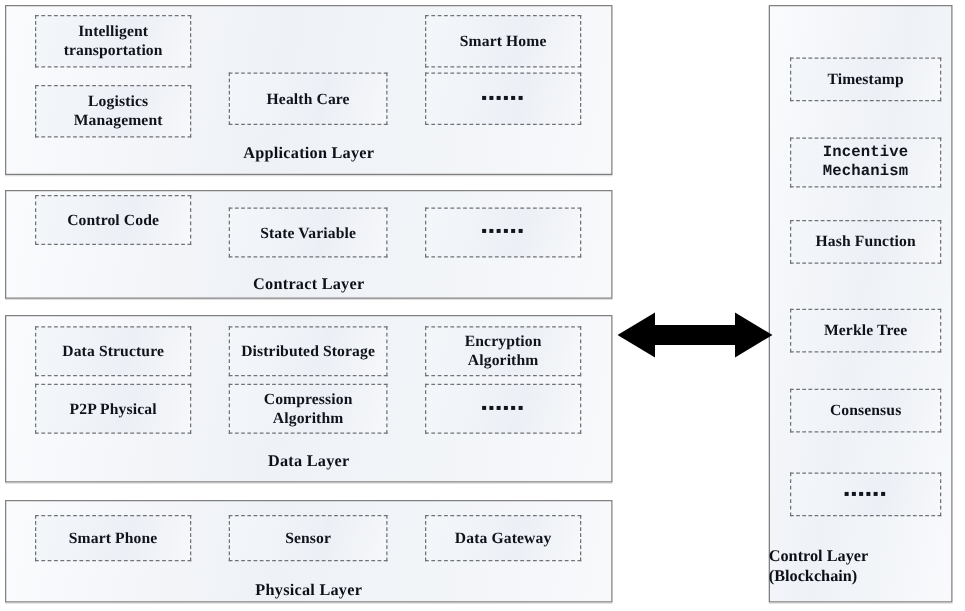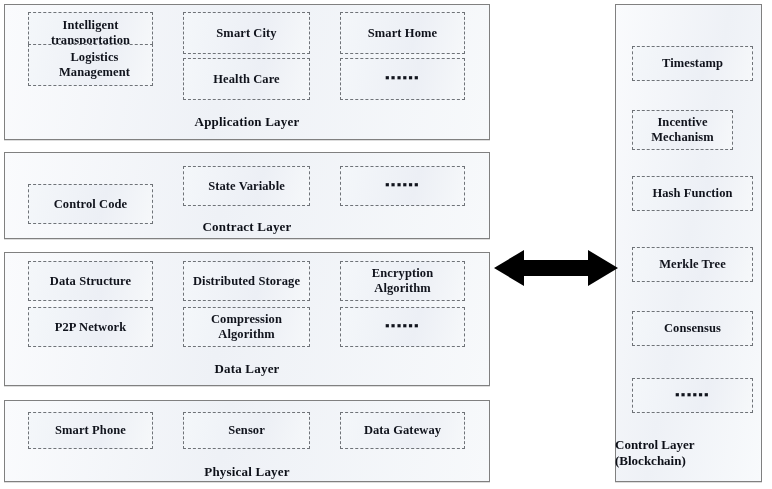--- a/index.html
+++ b/index.html
@@ -83,59 +83,56 @@
   .arrow-wrap svg{display:block;}
 </style>
 </head>
 <body>
 
 <div id="stage">
     <div class="panel" style="left: 4px; top: 4px; width: 486px; height: 136px;"></div>
     <div class="box two-line" style="left: 28px; top: 12px; width: 125px; height: 42px;">
       <span class="txt">Intelligent transportation</span>
     </div>
-    <div class="box" style="left: 183px; top: 12px; width: 127px; height: 42px;">
-      <span class="txt">Smart City</span>
-    </div>
     <div class="box" style="left: 340px; top: 12px; width: 125px; height: 42px; text-align: center;">
       <span class="txt">Smart Home</span>
     </div>
-    <div class="box two-line" style="left: 28px; top: 44px; width: 125px; height: 42px; padding-left: 10px;">
+    <div class="box two-line" style="left: 28px; top: 68px; width: 125px; height: 42px; padding-left: 10px;">
       <span class="txt">Logistics Management</span>
     </div>
     <div class="box" style="left: 183px; top: 58px; width: 127px; height: 42px; justify-content: flex-end;">
       <span class="txt">Health Care</span>
     </div>
     <div class="box" style="left: 340px; top: 58px; width: 125px; height: 42px;">
       <span class="txt dots">▪▪▪▪▪▪</span>
     </div>
     <div class="layer-title" style="left: 4px; top: 114px; width: 486px;">Application Layer</div>
     <div class="panel" style="left: 4px; top: 152px; width: 486px; height: 87px;"></div>
-    <div class="box" style="left: 28px; top: 184px; width: 125px; height: 40px;">
+    <div class="box" style="left: 28px; top: 156px; width: 125px; height: 40px;">
       <span class="txt">Control Code</span>
     </div>
     <div class="box" style="left: 183px; top: 166px; width: 127px; height: 40px;">
       <span class="txt">State Variable</span>
     </div>
     <div class="box" style="left: 340px; top: 166px; width: 125px; height: 40px;">
       <span class="txt dots">▪▪▪▪▪▪</span>
     </div>
     <div class="layer-title" style="left: 4px; top: 219px; width: 486px;">Contract Layer</div>
     <div class="panel" style="left: 4px; top: 252px; width: 486px; height: 134px;"></div>
     <div class="box" style="left: 28px; top: 261px; width: 125px; height: 40px;">
       <span class="txt">Data Structure</span>
     </div>
     <div class="box two-line" style="left: 183px; top: 261px; width: 127px; height: 40px;">
       <span class="txt">Distributed Storage</span>
     </div>
     <div class="box two-line" style="left: 340px; top: 261px; width: 125px; height: 40px; justify-content: center;">
       <span class="txt">Encryption Algorithm</span>
     </div>
     <div class="box" style="left: 28px; top: 307px; width: 125px; height: 40px;">
-      <span class="txt">P2P Network</span>
+      <span class="txt">P2P Physical</span>
     </div>
     <div class="box two-line" style="left: 183px; top: 307px; width: 127px; height: 40px;">
       <span class="txt">Compression Algorithm</span>
     </div>
     <div class="box" style="left: 340px; top: 307px; width: 125px; height: 40px;">
       <span class="txt dots">▪▪▪▪▪▪</span>
     </div>
     <div class="layer-title" style="left: 4px; top: 361px; width: 486px;">Data Layer</div>
     <div class="panel" style="left: 4px; top: 400px; width: 486px; height: 82px;"></div>
     <div class="box" style="left: 28px; top: 412px; width: 125px; height: 37px;">
@@ -145,21 +142,21 @@
       <span class="txt">Sensor</span>
     </div>
     <div class="box" style="left: 340px; top: 412px; width: 125px; height: 37px;">
       <span class="txt">Data Gateway</span>
     </div>
     <div class="layer-title" style="left: 4px; top: 464px; width: 486px;">Physical Layer</div>
     <div class="right-panel" style="left: 615px; top: 4px; width: 147px; height: 478px;"></div>
     <div class="box" style="left: 632px; top: 46px; width: 121px; height: 35px;">
       <span class="txt">Timestamp</span>
     </div>
-    <div class="box" style="left: 632px; top: 110px; width: 101px; height: 40px;">
+    <div class="box" style="left: 632px; top: 110px; width: 121px; height: 40px; font-family: Liberation Mono, monospace;">
       <span class="txt">Incentive Mechanism</span>
     </div>
     <div class="box" style="left: 632px; top: 176px; width: 121px; height: 35px;">
       <span class="txt">Hash Function</span>
     </div>
     <div class="box" style="left: 632px; top: 311px; width: 121px; height: 35px;">
       <span class="txt">Consensus</span>
     </div>
     <div class="box" style="left: 632px; top: 247px; width: 121px; height: 35px;">
       <span class="txt">Merkle Tree</span>

